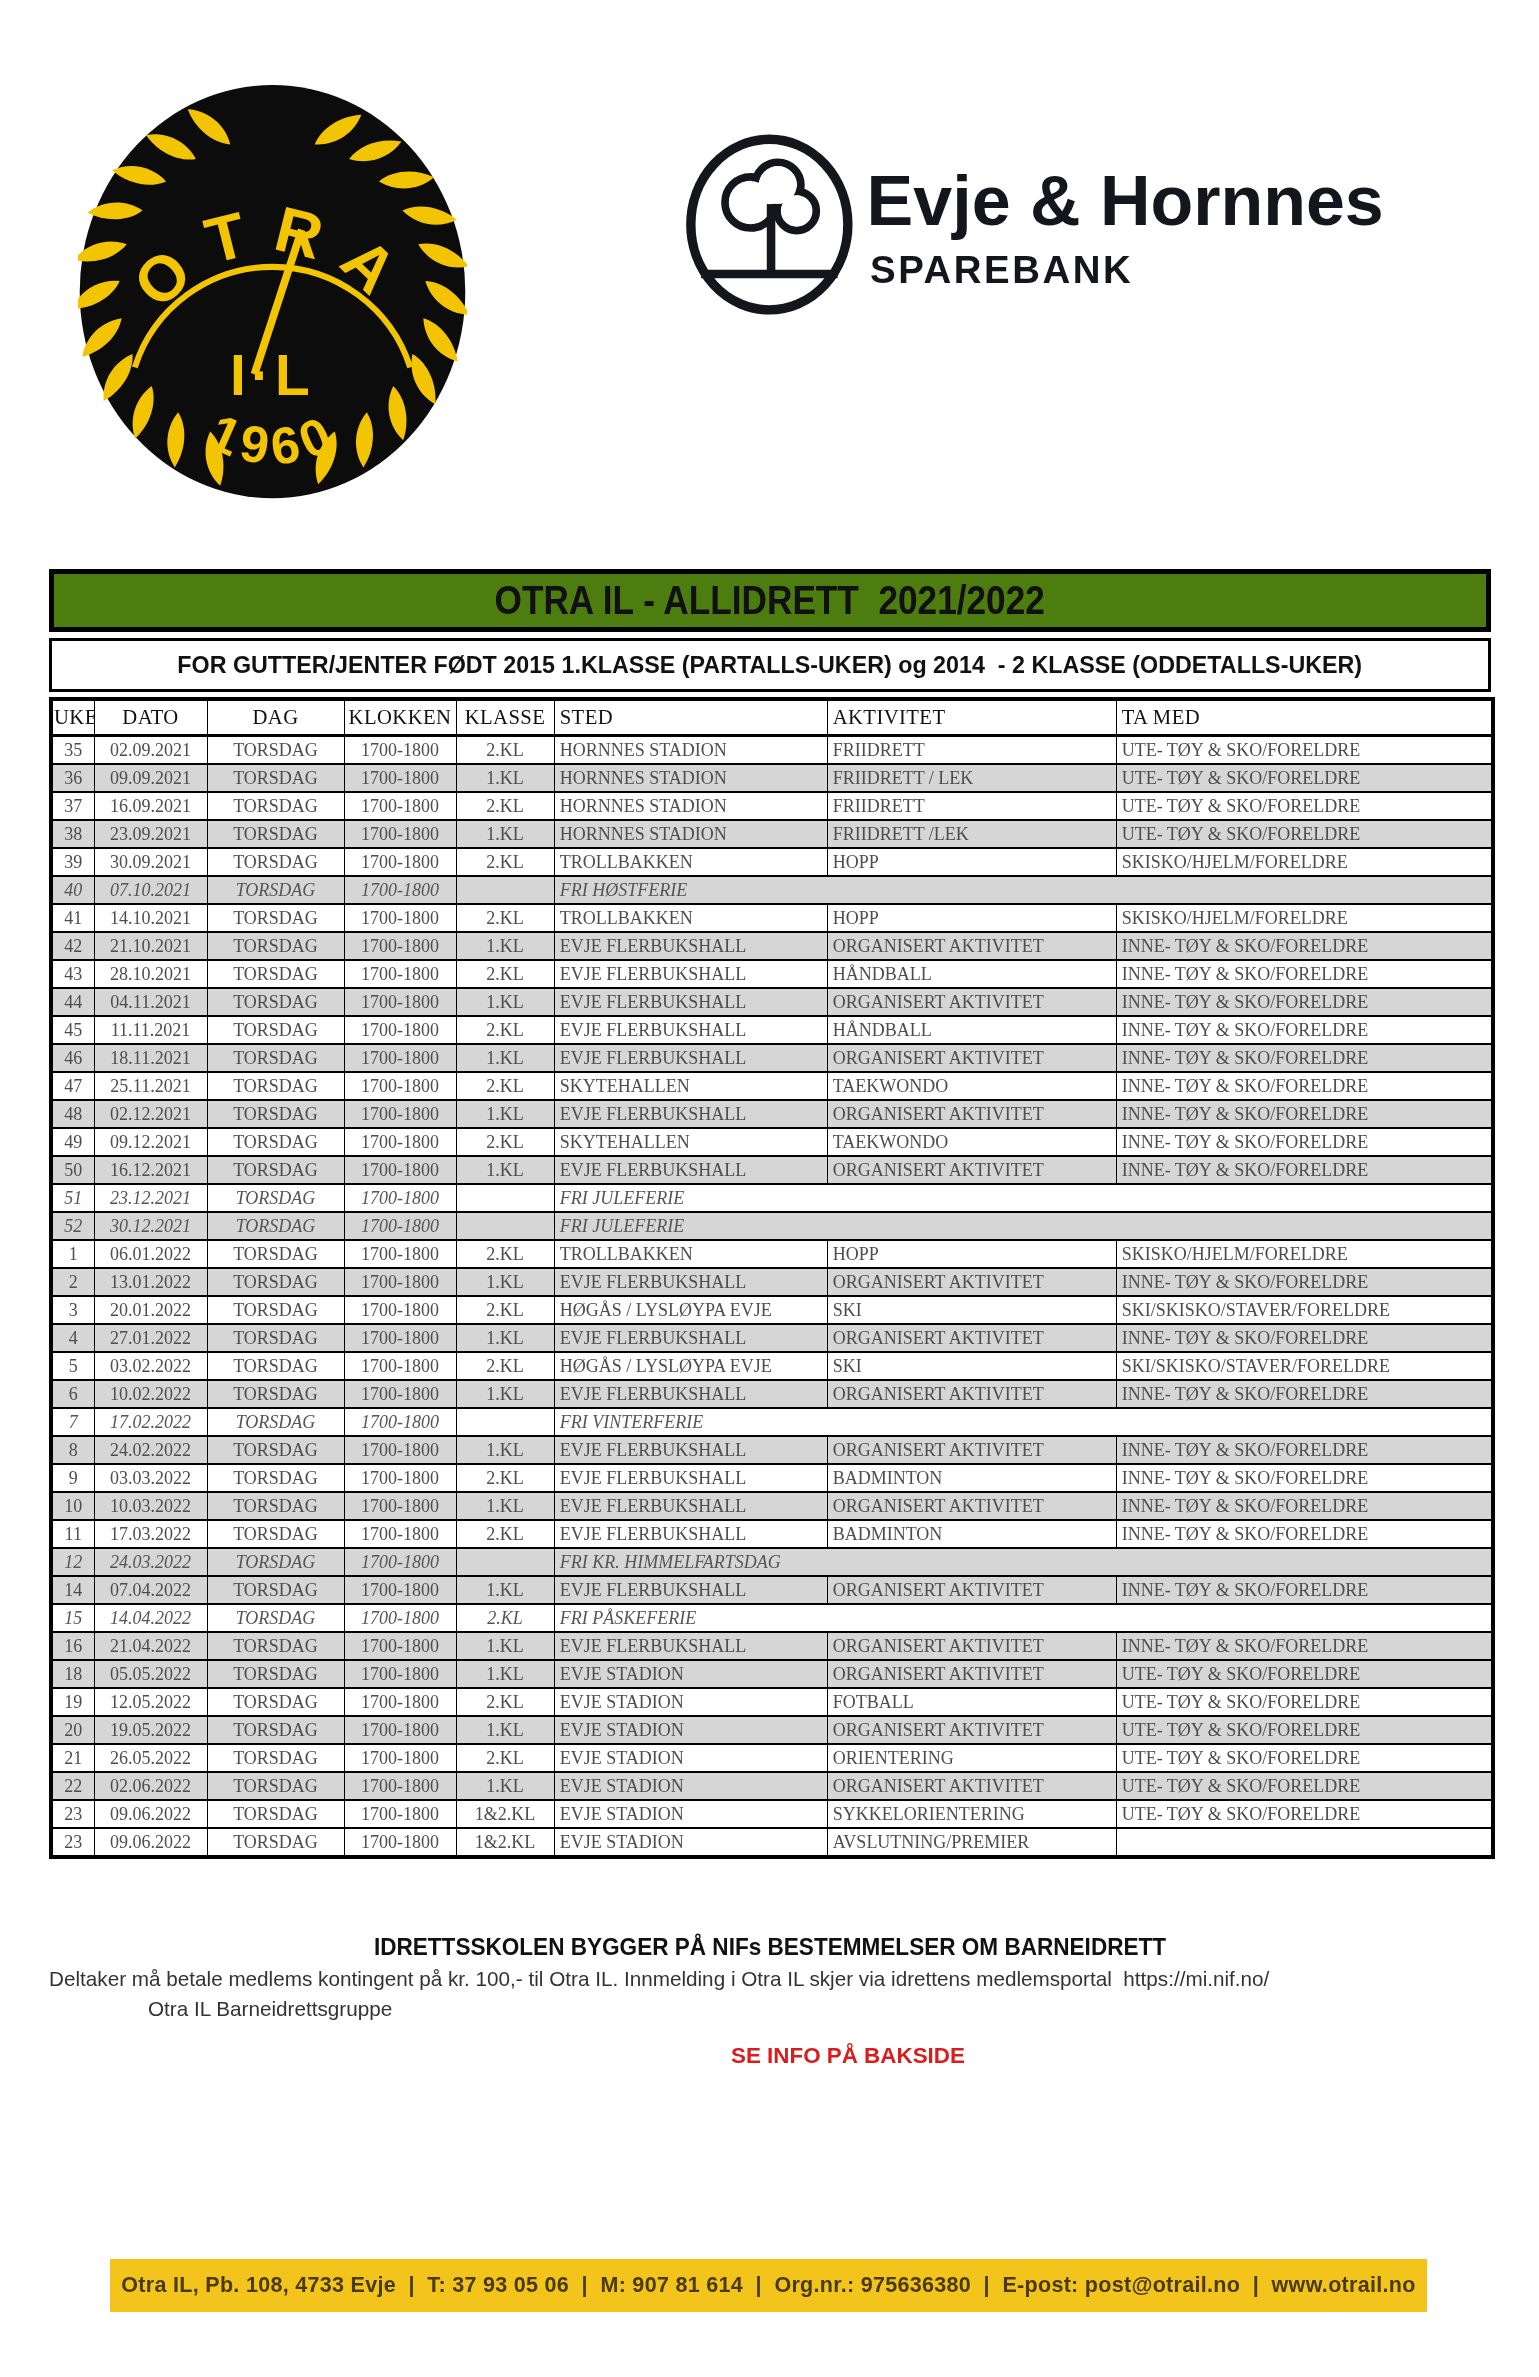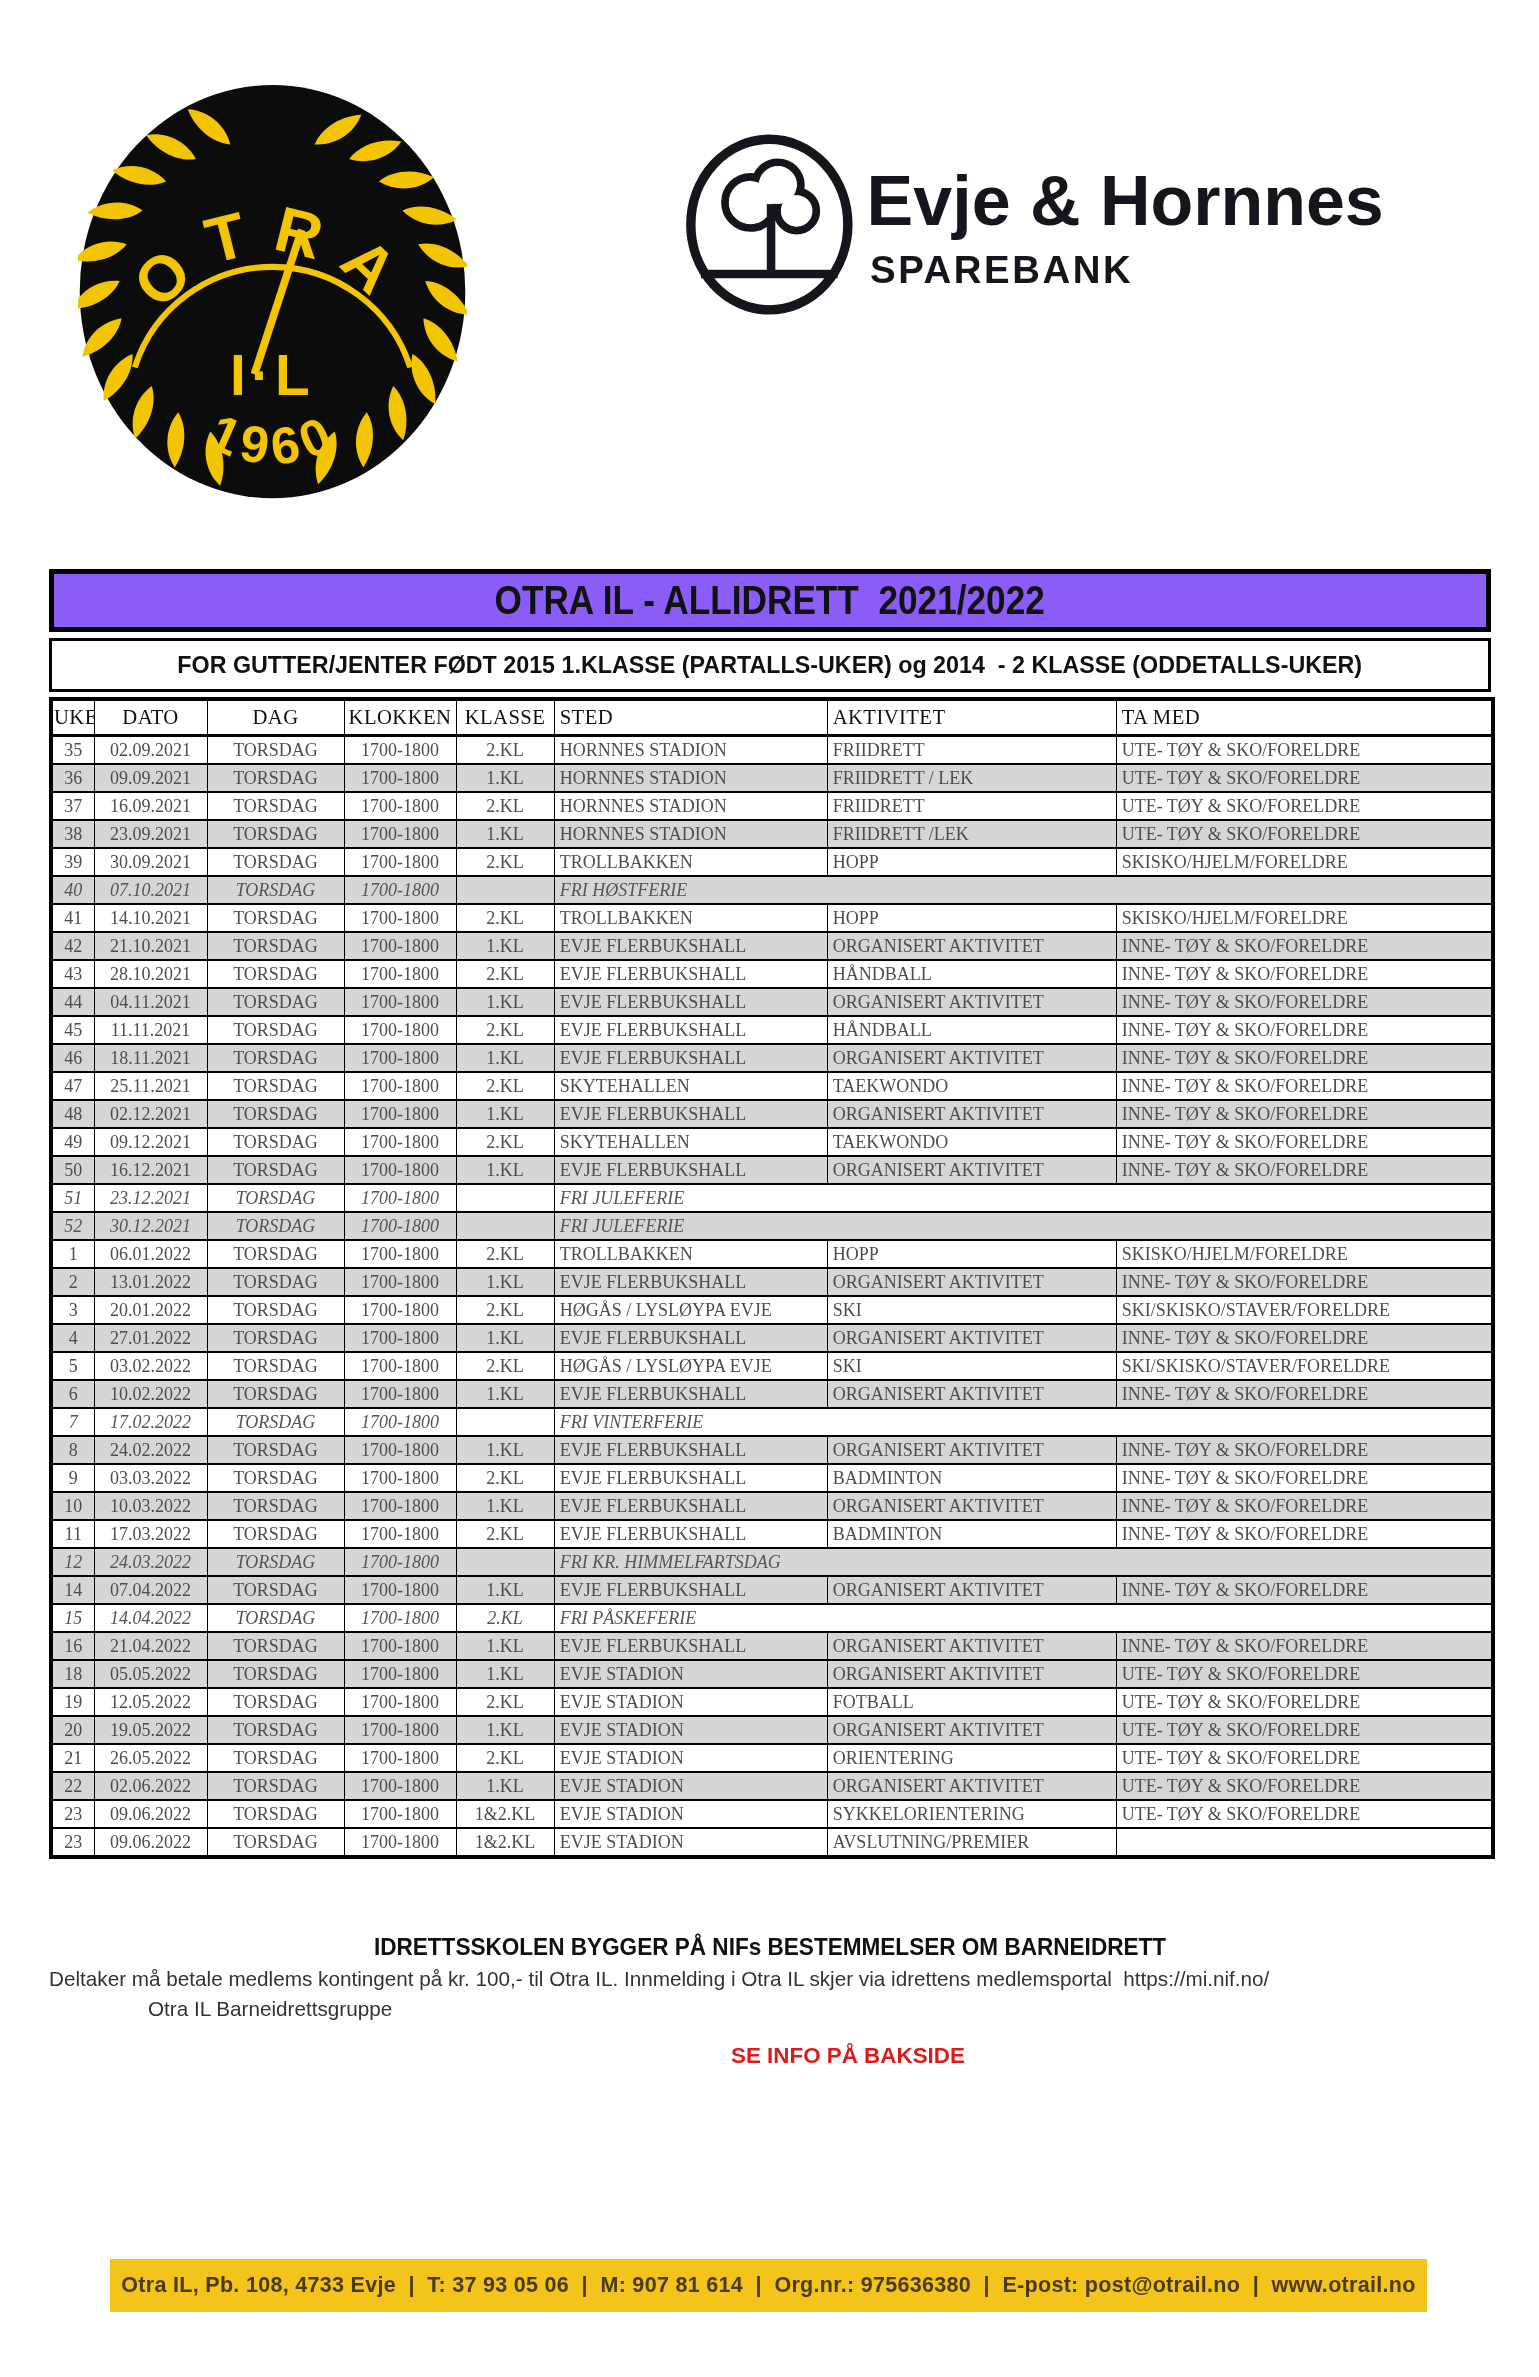--- a/index.html
+++ b/index.html
@@ -3,21 +3,21 @@
 <meta charset="utf-8">
 <style>
   html,body{margin:0;padding:0;background:#fff;}
   .page{position:relative;width:1539px;height:2377px;background:#ffffff;overflow:hidden;
         font-family:"Liberation Sans",sans-serif;color:#111;}
   
   .otra-logo{position:absolute;left:78px;top:83px;width:389px;height:419px;}
   .bank-logo{position:absolute;left:672px;top:129px;width:734px;height:192px;}
   
   .content{position:absolute;left:49px;top:569px;width:1442px;}
-  .title-box{border:5.2px solid #000;height:53px;display:flex;align-items:center;justify-content:center;margin-bottom:6px;background:#8b5cf6;}
+  .title-box{border:5.2px solid #000;height:53px;display:flex;align-items:center;justify-content:center;margin-bottom:6px;background:#4d7c0f;}
   .title-text{font-size:40px;font-weight:bold;letter-spacing:0;transform:scaleX(.88);white-space:pre;}
   .subtitle-box{border:3.4px solid #000;height:48px;display:flex;align-items:center;justify-content:center;margin-bottom:5.2px;background:#fff;}
   .subtitle-text{font-size:24px;font-weight:bold;transform:scaleX(.97);white-space:pre;}
   table.sched{border-collapse:collapse;width:100%;table-layout:fixed;border:4.3px solid #000;
               font-family:"Liberation Serif",serif;}
   table.sched th{border:1.7px solid #000;border-bottom:3.4px solid #000;height:31px;font-size:20.7px;
                  font-weight:normal;letter-spacing:0.4px;color:#111;white-space:nowrap;overflow:hidden;margin-top:8px;}
   table.sched td{border:1.7px solid #000;border-top-width:2.6px;height:26px;line-height:26px;padding:0;
                  font-size:18px;color:#4d4d4d;white-space:nowrap;overflow:hidden;}
   table.sched th.ha-l,table.sched td.al-l{text-align:left;padding:0 5.2px;}

